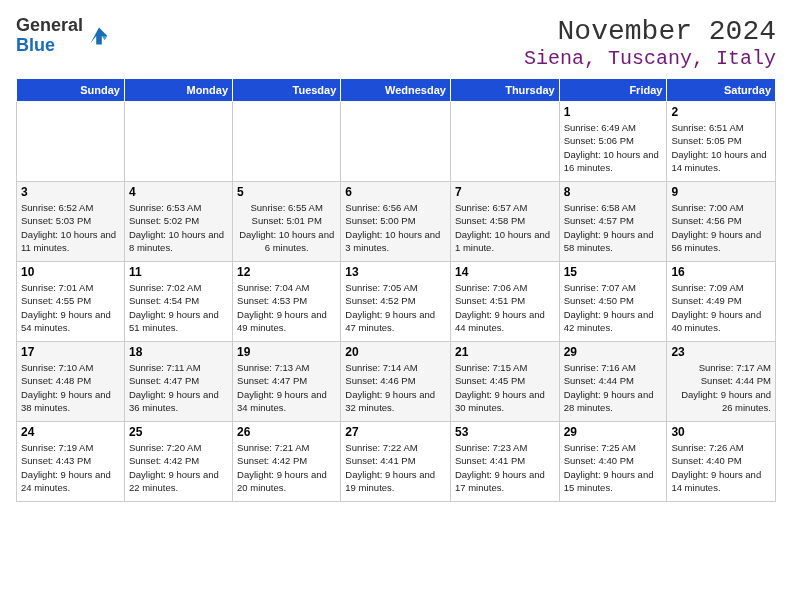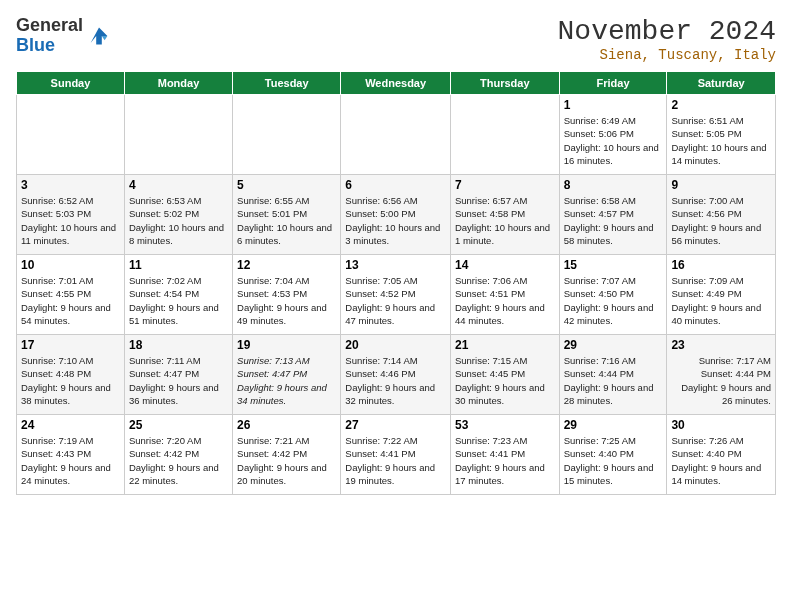--- a/index.html
+++ b/index.html
@@ -40,33 +40,33 @@
     .title-area {
       text-align: right;
       font-family: Liberation Mono, monospace;
     }
     .month-title {
       font-size: 28px;
       font-weight: normal;
       color: #333;
     }
     .location {
-      font-size: 14px;
-      color: #a16207;
+      font-size: 20px;
+      color: #701a75;
     }
     .calendar {
       width: 100%;
       border-collapse: collapse;
       font-size: 10px;
     }
     .calendar th {
-      background-color: #15803d;
+      background-color: #1d4ed8;
       color: #fff;
       padding: 5px 4px;
-      text-align: center;
+      text-align: right;
       font-size: 11px;
       font-weight: bold;
       border: 1px solid #fff;
     }
     .calendar td {
       border: 1px solid #ccc;
       vertical-align: top;
       padding: 3px 4px;
       height: 80px;
       width: 113px;
@@ -155,21 +155,21 @@
 Daylight: 10 hours and 11 minutes.</div>
           </td>
           <td>
             <span class="day-num">4</span>
             <div class="day-info" style="white-space: pre-line;">Sunrise: 6:53 AM
 Sunset: 5:02 PM
 Daylight: 10 hours and 8 minutes.</div>
           </td>
           <td>
             <span class="day-num">5</span>
-            <div class="day-info" style="white-space: pre-line;">Sunrise: 6:55 AM
+            <div class="day-info" style="white-space: pre-line; text-align: center;">Sunrise: 6:55 AM
 Sunset: 5:01 PM
 Daylight: 10 hours and 6 minutes.</div>
           </td>
           <td>
             <span class="day-num">6</span>
             <div class="day-info" style="white-space: pre-line;">Sunrise: 6:56 AM
 Sunset: 5:00 PM
 Daylight: 10 hours and 3 minutes.</div>
           </td>
           <td>
@@ -243,21 +243,21 @@
 Daylight: 9 hours and 38 minutes.</div>
           </td>
           <td>
             <span class="day-num">18</span>
             <div class="day-info" style="white-space: pre-line;">Sunrise: 7:11 AM
 Sunset: 4:47 PM
 Daylight: 9 hours and 36 minutes.</div>
           </td>
           <td>
             <span class="day-num">19</span>
-            <div class="day-info" style="white-space: pre-line; font-style: italic;">Sunrise: 7:13 AM
+            <div class="day-info" style="white-space: pre-line;">Sunrise: 7:13 AM
 Sunset: 4:47 PM
 Daylight: 9 hours and 34 minutes.</div>
           </td>
           <td>
             <span class="day-num">20</span>
             <div class="day-info" style="white-space: pre-line;">Sunrise: 7:14 AM
 Sunset: 4:46 PM
 Daylight: 9 hours and 32 minutes.</div>
           </td>
           <td>

